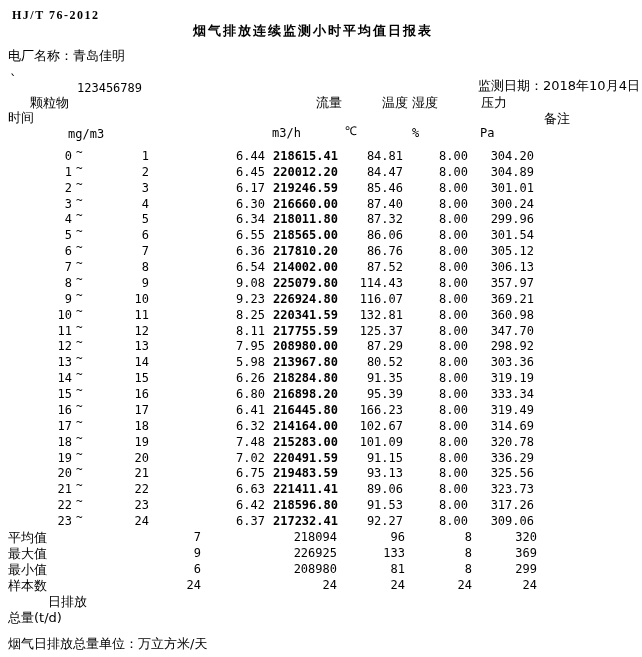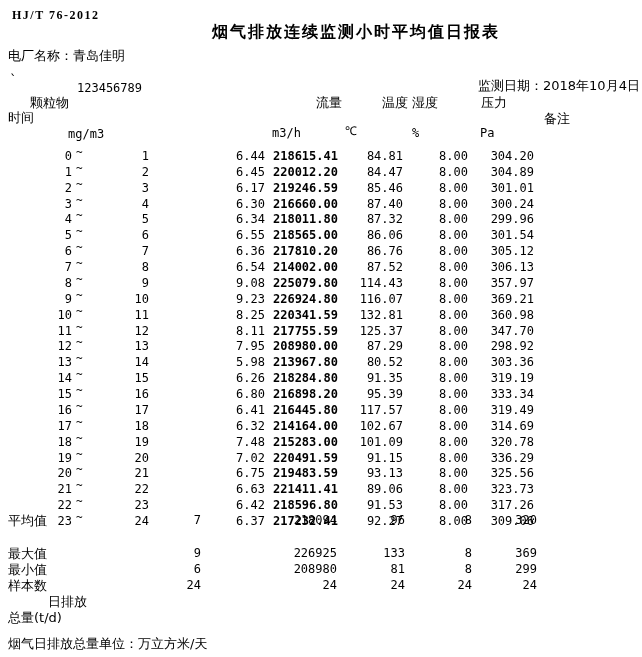--- a/index.html
+++ b/index.html
@@ -5,21 +5,21 @@
   html,body{margin:0;padding:0;background:#fff;}
   .page{
     position:relative;width:642px;height:657px;background:#ffffff;color:#000;
     font-family:"DejaVu Sans",sans-serif;overflow:hidden;
   }
   .abs{position:absolute;white-space:pre;}
   .cjk{font-size:13px;line-height:14px;}
   .num{font-family:"DejaVu Sans Mono","Liberation Mono",monospace;font-size:12px;line-height:13px;}
   .standard{left:12px;top:8px;font-family:"Liberation Serif","DejaVu Serif",serif;
             font-weight:bold;font-size:12px;letter-spacing:1.5px;}
-  .title{left:212px;top:22px;font-weight:bold;font-size:16px;letter-spacing:2px;}
+  .title{left:193px;top:22px;font-weight:bold;font-size:13px;letter-spacing:2px;}
   .plant{left:8px;top:49px;}
   .tick{left:10px;top:72px;font-size:13px;}
   .serial{left:77px;top:82px;text-align:center;}
   .mdate{left:478px;top:79px;}
   .h-time{left:8px;top:111px;}
   .h-pm{left:30px;top:96px;}
   .h-flow{left:316px;top:96px;}
   .h-temp{left:382px;top:96px;}
   .h-hum{left:412px;top:96px;}
   .h-press{left:481px;top:96px;}
@@ -232,21 +232,21 @@
         <span class="c-temp">95.39</span>
         <span class="c-hum">8.00</span>
         <span class="c-press">333.34</span>
       </div>
       <div class="row num" style="top: 404px;">
         <span class="c-from">16</span>
         <span class="c-tilde">~</span>
         <span class="c-to">17</span>
         <span class="c-pm">6.41</span>
         <span class="c-flow">216445.80</span>
-        <span class="c-temp">117.57</span>
+        <span class="c-temp">166.23</span>
         <span class="c-hum">8.00</span>
         <span class="c-press">319.49</span>
       </div>
       <div class="row num" style="top: 420px;">
         <span class="c-from">17</span>
         <span class="c-tilde">~</span>
         <span class="c-to">18</span>
         <span class="c-pm">6.32</span>
         <span class="c-flow">214164.00</span>
         <span class="c-temp">102.67</span>
@@ -308,21 +308,21 @@
         <span class="c-tilde">~</span>
         <span class="c-to">24</span>
         <span class="c-pm">6.37</span>
         <span class="c-flow">217232.41</span>
         <span class="c-temp">92.27</span>
         <span class="c-hum">8.00</span>
         <span class="c-press">309.06</span>
       </div>
     </div>
   <div id="summary">
-      <div class="row num" style="top: 514px;">
+      <div class="row num" style="top: 531px;">
         <span class="s-label cjk" style="font-family: &quot;DejaVu Sans&quot;, sans-serif;">平均值</span>
         <span class="s-pm">7</span>
         <span class="s-flow">218094</span>
         <span class="s-temp">96</span>
         <span class="s-hum">8</span>
         <span class="s-press">320</span>
       </div>
       <div class="row num" style="top: 547px;">
         <span class="s-label cjk" style="font-family: &quot;DejaVu Sans&quot;, sans-serif;">最大值</span>
         <span class="s-pm">9</span>

